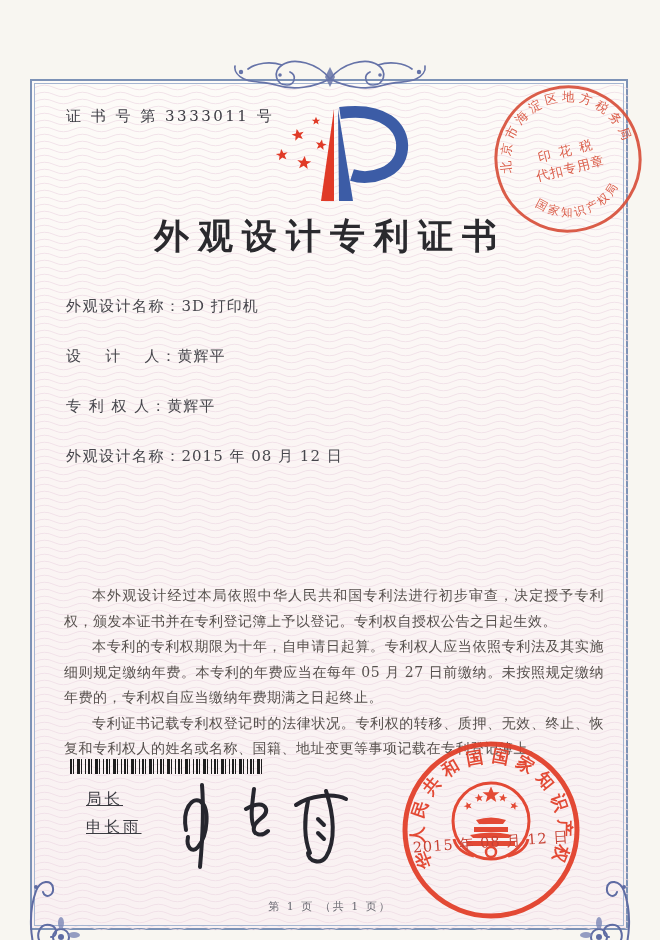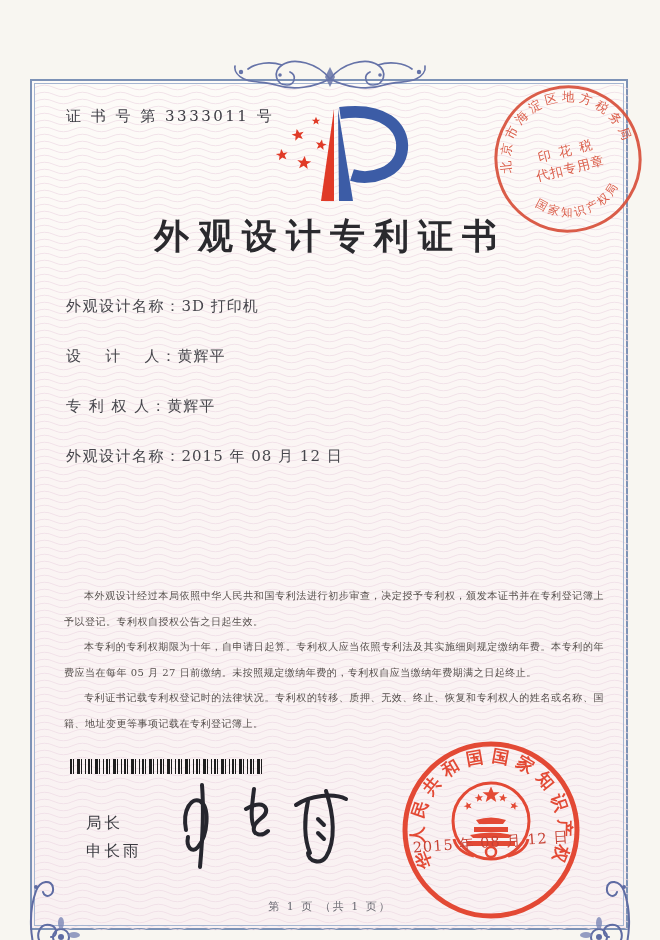--- a/index.html
+++ b/index.html
@@ -27,37 +27,38 @@
   .logo-wrap{position:absolute;left:264px;top:62px;width:160px;height:112px;}
   .title{
     position:absolute;left:30px;right:30px;top:176px;text-align:center;
     font-size:35px;font-weight:600;letter-spacing:9px;color:#2a2a2e;
   }
   .fields{position:absolute;left:66px;top:260px;right:60px;}
   .field-row{height:50px;font-size:15px;color:#46464c;letter-spacing:1px;}
   .field-row .lab{letter-spacing:1.5px;text-align:center;}
   .paragraphs{
     position:absolute;left:64px;right:56px;top:546px;
-    font-size:10px;line-height:25.5px;color:#56504d;
+    font-size:14px;line-height:25.5px;color:#56504d;
     text-align:justify;letter-spacing:.5px;
   }
   .paragraphs p{margin:0;text-indent:2em;}
   .barcode{
     position:absolute;left:70px;top:722px;width:192px;height:15px;
     background:repeating-linear-gradient(90deg,
       #1d1d1d 0 2px,transparent 2px 3px,
       #1d1d1d 3px 4px,transparent 4px 7px,
       #1d1d1d 7px 10px,transparent 10px 11px,
       #1d1d1d 11px 12px,transparent 12px 15px,
       #1d1d1d 15px 16px,transparent 16px 18px);
   }
   .signer{
-    position:absolute;left:86px;top:772px;
+    position:absolute;left:86px;top:748px;
     font-size:15.5px;color:#3b3b41;letter-spacing:3px;line-height:28px;
     font-family:"DejaVu Sans","Liberation Sans",sans-serif;
+    text-decoration:underline;
   }
   .signature{position:absolute;left:158px;top:738px;width:205px;height:100px;}
   .footer{
     position:absolute;left:30px;right:30px;top:862px;text-align:center;
     font-size:11px;letter-spacing:2px;color:#6b6b73;
   }
   
   .tax-seal{
     position:absolute;left:486px;top:40px;width:164px;height:164px;
     transform:rotate(-14deg);opacity:.92;

